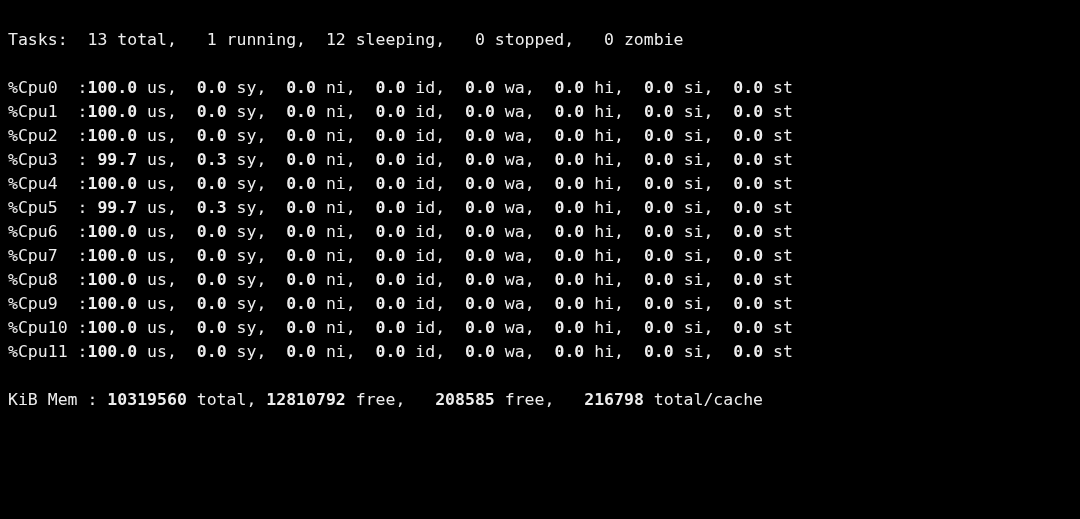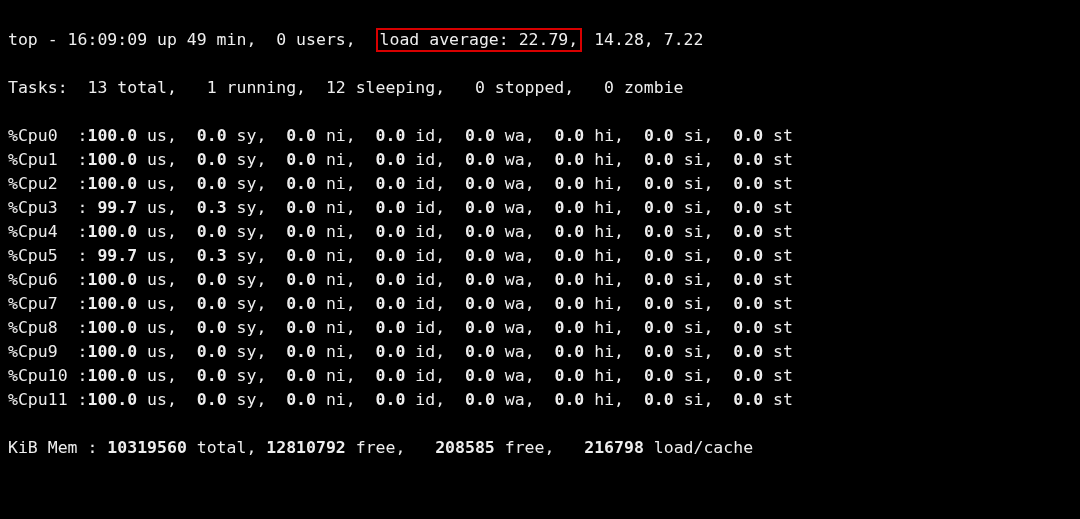--- a/index.html
+++ b/index.html
@@ -24,20 +24,19 @@
     margin:0 2px 0 0;
     display:inline-block;
     line-height:20px;
   }
   .row{white-space:pre;}
 </style>
 </head>
 <body>
 
 <div class="term">
-<div class="row"><span>top - 16:09:09 up 49 min,  0 users,  </span><span class="red-box">load average: 22.79,</span><span> 14.28, 7.22</span></div>
 <div class="row">Tasks:  13 total,   1 running,  12 sleeping,   0 stopped,   0 zombie</div>
 <div id="cpu-block"><div class="row">%Cpu0  :<span class="b">100.0 </span>us,  <span class="b">0.0 </span>sy,  <span class="b">0.0 </span>ni,  <span class="b">0.0 </span>id,  <span class="b">0.0 </span>wa,  <span class="b">0.0 </span>hi,  <span class="b">0.0 </span>si,  <span class="b">0.0 </span>st</div><div class="row">%Cpu1  :<span class="b">100.0 </span>us,  <span class="b">0.0 </span>sy,  <span class="b">0.0 </span>ni,  <span class="b">0.0 </span>id,  <span class="b">0.0 </span>wa,  <span class="b">0.0 </span>hi,  <span class="b">0.0 </span>si,  <span class="b">0.0 </span>st</div><div class="row">%Cpu2  :<span class="b">100.0 </span>us,  <span class="b">0.0 </span>sy,  <span class="b">0.0 </span>ni,  <span class="b">0.0 </span>id,  <span class="b">0.0 </span>wa,  <span class="b">0.0 </span>hi,  <span class="b">0.0 </span>si,  <span class="b">0.0 </span>st</div><div class="row">%Cpu3  :<span class="b"> 99.7 </span>us,  <span class="b">0.3 </span>sy,  <span class="b">0.0 </span>ni,  <span class="b">0.0 </span>id,  <span class="b">0.0 </span>wa,  <span class="b">0.0 </span>hi,  <span class="b">0.0 </span>si,  <span class="b">0.0 </span>st</div><div class="row">%Cpu4  :<span class="b">100.0 </span>us,  <span class="b">0.0 </span>sy,  <span class="b">0.0 </span>ni,  <span class="b">0.0 </span>id,  <span class="b">0.0 </span>wa,  <span class="b">0.0 </span>hi,  <span class="b">0.0 </span>si,  <span class="b">0.0 </span>st</div><div class="row">%Cpu5  :<span class="b"> 99.7 </span>us,  <span class="b">0.3 </span>sy,  <span class="b">0.0 </span>ni,  <span class="b">0.0 </span>id,  <span class="b">0.0 </span>wa,  <span class="b">0.0 </span>hi,  <span class="b">0.0 </span>si,  <span class="b">0.0 </span>st</div><div class="row">%Cpu6  :<span class="b">100.0 </span>us,  <span class="b">0.0 </span>sy,  <span class="b">0.0 </span>ni,  <span class="b">0.0 </span>id,  <span class="b">0.0 </span>wa,  <span class="b">0.0 </span>hi,  <span class="b">0.0 </span>si,  <span class="b">0.0 </span>st</div><div class="row">%Cpu7  :<span class="b">100.0 </span>us,  <span class="b">0.0 </span>sy,  <span class="b">0.0 </span>ni,  <span class="b">0.0 </span>id,  <span class="b">0.0 </span>wa,  <span class="b">0.0 </span>hi,  <span class="b">0.0 </span>si,  <span class="b">0.0 </span>st</div><div class="row">%Cpu8  :<span class="b">100.0 </span>us,  <span class="b">0.0 </span>sy,  <span class="b">0.0 </span>ni,  <span class="b">0.0 </span>id,  <span class="b">0.0 </span>wa,  <span class="b">0.0 </span>hi,  <span class="b">0.0 </span>si,  <span class="b">0.0 </span>st</div><div class="row">%Cpu9  :<span class="b">100.0 </span>us,  <span class="b">0.0 </span>sy,  <span class="b">0.0 </span>ni,  <span class="b">0.0 </span>id,  <span class="b">0.0 </span>wa,  <span class="b">0.0 </span>hi,  <span class="b">0.0 </span>si,  <span class="b">0.0 </span>st</div><div class="row">%Cpu10 :<span class="b">100.0 </span>us,  <span class="b">0.0 </span>sy,  <span class="b">0.0 </span>ni,  <span class="b">0.0 </span>id,  <span class="b">0.0 </span>wa,  <span class="b">0.0 </span>hi,  <span class="b">0.0 </span>si,  <span class="b">0.0 </span>st</div><div class="row">%Cpu11 :<span class="b">100.0 </span>us,  <span class="b">0.0 </span>sy,  <span class="b">0.0 </span>ni,  <span class="b">0.0 </span>id,  <span class="b">0.0 </span>wa,  <span class="b">0.0 </span>hi,  <span class="b">0.0 </span>si,  <span class="b">0.0 </span>st</div></div>
-<div class="row"><span>KiB Mem : </span><span class="b">10319560 </span><span>total, </span><span class="b">12810792 </span><span>free,   </span><span class="b">208585 </span><span>free,   </span><span class="b">216798 </span><span>load/cache</span></div>
+<div class="row"><span>KiB Mem : </span><span class="b">10319560 </span><span>total, </span><span class="b">12810792 </span><span>free,   </span><span class="b">208585 </span><span>free,   </span><span class="b">216798 </span><span>total/cache</span></div>
 
 
 
 </div>
 
 </body></html>

